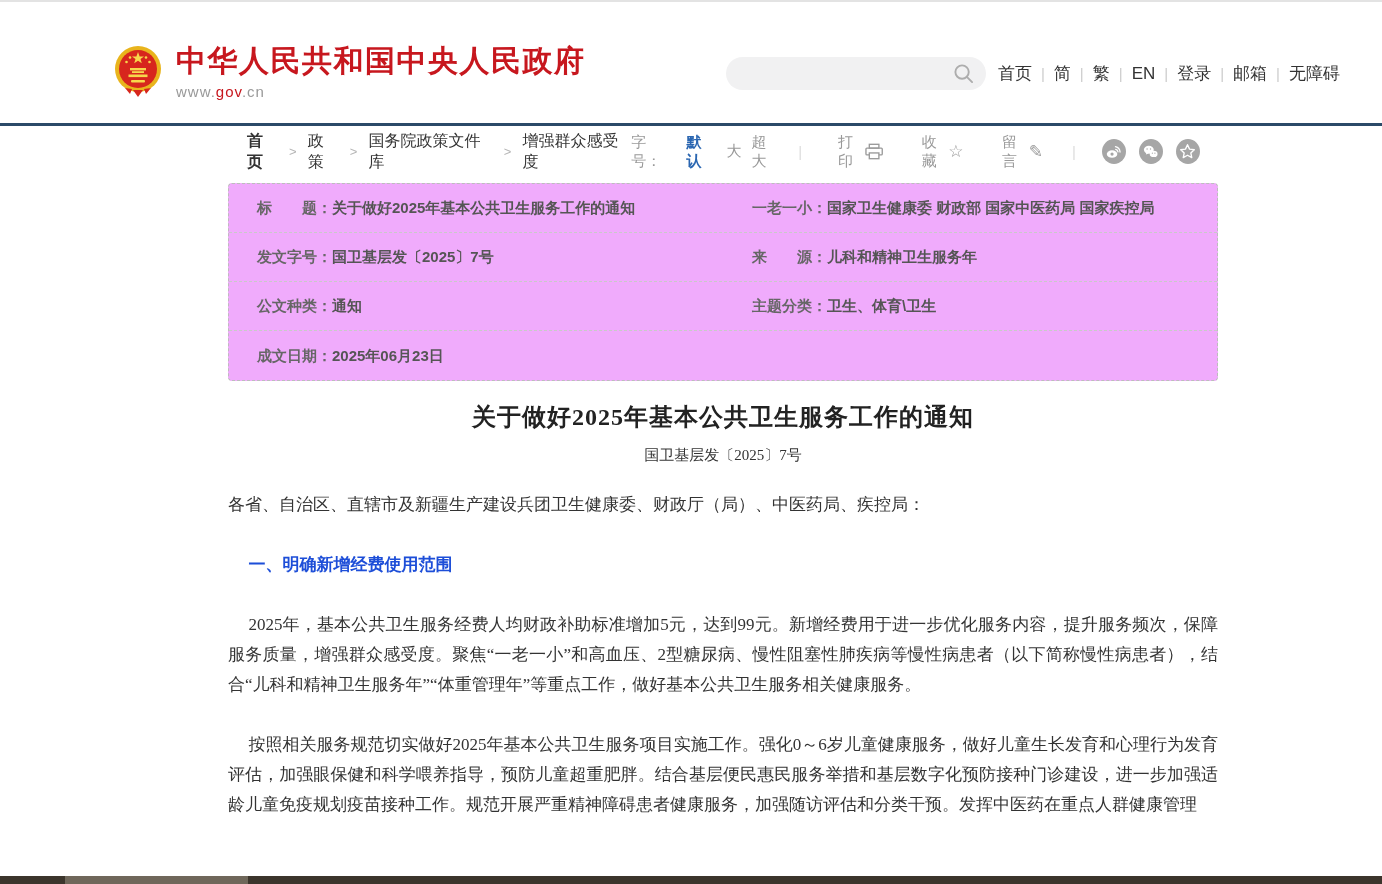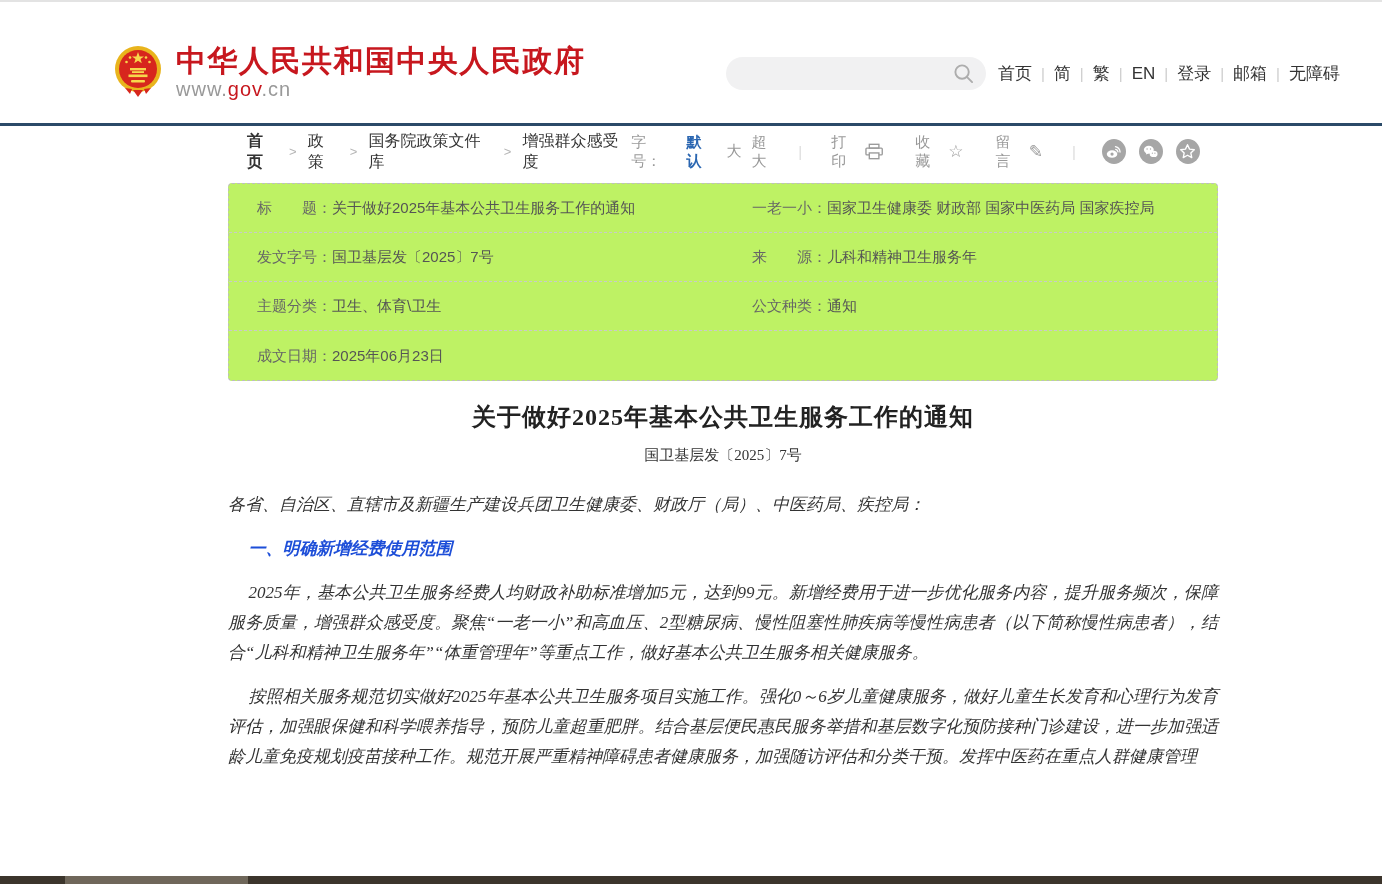--- a/index.html
+++ b/index.html
@@ -2,23 +2,23 @@
 <html><head>
 <meta charset="utf-8">
 <style>
   * { margin:0; padding:0; box-sizing:border-box; }
   html,body { width:1382px; height:884px; overflow:hidden; background:#fff;
     font-family:"Liberation Sans","DejaVu Sans",sans-serif; }
   .top-line { height:2px; background:#e3e3e3; }
 
   
   .site-header { position:relative; height:121px; background:#fff; }
-  .logo { position:absolute; left:113px; top:42px; display:flex; align-items:flex-start; gap:13px; cursor:pointer; }
+  .logo { position:absolute; left:113px; top:42px; display:flex; align-items:flex-end; gap:13px; cursor:pointer; }
   .site-title { font-size:30px; font-weight:bold; color:#c7171e; letter-spacing:1.5px; line-height:34px; }
-  .site-url { font-size:20px; color:#999; letter-spacing:1px; }
+  .site-url { font-size:15px; color:#999; margin-top:5px; letter-spacing:1px; }
   .site-url .gov { color:#c7171e; }
   .search-box { position:absolute; left:726px; top:55px; width:260px; height:33px;
     background:#f1f1f2; border-radius:17px; }
   .search-box input { position:absolute; left:16px; top:0; width:210px; height:33px;
     border:none; background:transparent; outline:none; font-size:15px; color:#333; }
   .search-icon { position:absolute; right:12px; top:6px; width:21px; height:21px; cursor:pointer; }
   .top-nav { position:absolute; right:42px; top:60px; font-size:17px; color:#333; white-space:nowrap; }
   .top-nav .lnk { cursor:pointer; }
   .top-nav .sep { color:#ccc; padding:0 9px; font-size:15px; }
 
@@ -31,40 +31,40 @@
     height:47px; padding:4px 18px 0 19px; }
   .breadcrumb { font-size:16px; color:#333; display:flex; align-items:center; }
   .breadcrumb .home { font-weight:bold; }
   .breadcrumb .bsep { color:#b5b5b5; font-size:13px; margin:0 11px; }
   .breadcrumb .bitem { cursor:pointer; }
 
   .toolbar { display:flex; align-items:center; font-size:15px; color:#999; }
   .toolbar .fs-default { color:#2a66b1; font-weight:bold; margin:0 6px 0 12px; cursor:pointer; }
   .toolbar .fs-opt { margin:0 5px; cursor:pointer; }
   .toolbar .tsep { color:#ddd; margin:0 13px; }
-  .toolbar .tool { display:flex; align-items:center; margin:0 16px; cursor:pointer; }
+  .toolbar .tool { display:flex; align-items:center; margin:0 16px; cursor:pointer;text-align:center; }
   .toolbar .tool .glyph { margin-left:5px; font-size:17px; color:#9a9a9a; }
   .toolbar svg.glyph { margin-left:5px; }
   .share-circle { width:25px; height:25px; border-radius:50%; background:#a6a6a6;
     margin-left:13px; display:flex; align-items:center; justify-content:center; cursor:pointer; }
 
   
-  .meta-table { border:1px dashed #bdbdbd; border-radius:4px; margin-top:10px; background:#bef264; }
+  .meta-table { border:1px dashed #bdbdbd; border-radius:4px; margin-top:10px; background:#f0abfc;font-weight:bold; }
   .meta-row { display:grid; grid-template-columns:495px 1fr; height:49px; align-items:center;
     border-bottom:1px dashed #c9c9c9; }
   .meta-row:last-child { border-bottom:none; }
   .meta-cell { display:flex; padding-left:28px; font-size:15px; line-height:22px; }
   .meta-lbl { color:#666; white-space:pre; }
   .meta-val { color:#555; }
 
   
   article { font-family:"Liberation Serif","DejaVu Serif",serif; color:#333; margin-top:20px; }
   .doc-title { text-align:center; font-size:24px; font-weight:bold; color:#222; letter-spacing:1px; }
   .doc-no { text-align:center; font-size:15px; color:#333; margin-top:13px; }
-  article p, article h3 { font-size:17px; line-height:30px; text-align:justify; margin:14px 0;font-style:italic; }
+  article p, article h3 { font-size:17px; line-height:30px; text-align:justify; margin:30px 0; }
   article p { text-indent:1.2em; }
   .salutation { text-indent:0 !important; margin-top:25px !important; }
   article h3 { font-weight:bold; text-indent:1.2em; color:#1d4ed8; }
 
   
   .hscrollbar { position:fixed; left:0; bottom:0; width:1382px; height:8px; background:#3c352c; }
   .hscrollbar .thumb { position:absolute; left:65px; top:0; width:183px; height:8px; background:#6f675a; }
 </style>
 </head>
 <body>
@@ -195,26 +195,26 @@
           <span class="meta-lbl">发文字号：</span>
           <span class="meta-val">国卫基层发〔2025〕7号</span>
         </div>
       <div class="meta-cell">
           <span class="meta-lbl">来　　源：</span>
           <span class="meta-val">儿科和精神卫生服务年</span>
         </div>
     </div>
     <div class="meta-row">
       <div class="meta-cell">
+          <span class="meta-lbl">公文种类：</span>
+          <span class="meta-val">通知</span>
+        </div>
+      <div class="meta-cell">
           <span class="meta-lbl">主题分类：</span>
           <span class="meta-val">卫生、体育\卫生</span>
-        </div>
-      <div class="meta-cell">
-          <span class="meta-lbl">公文种类：</span>
-          <span class="meta-val">通知</span>
         </div>
     </div>
     <div class="meta-row">
       <div class="meta-cell">
           <span class="meta-lbl">成文日期：</span>
           <span class="meta-val">2025年06月23日</span>
         </div>
       <div class="meta-cell">
           <span class="meta-lbl"></span>
           <span class="meta-val"></span>

